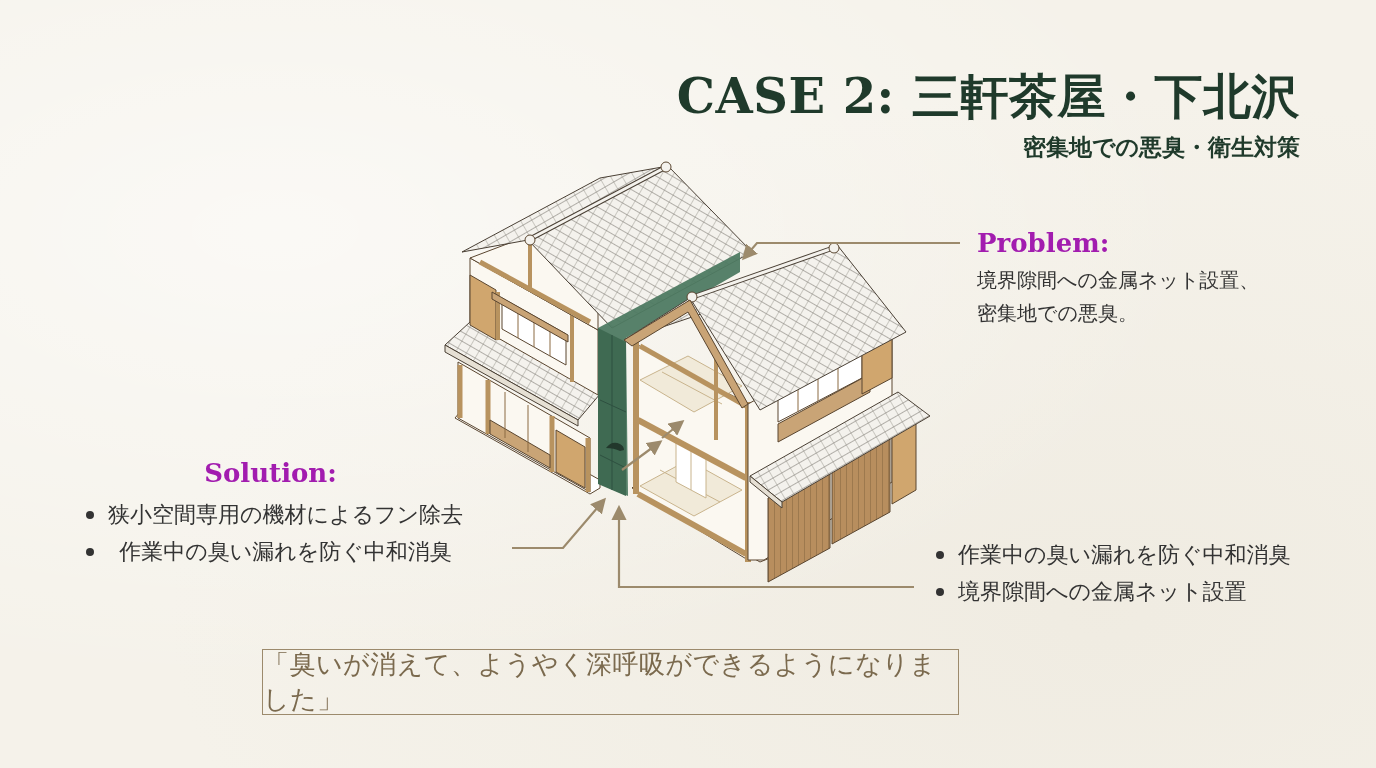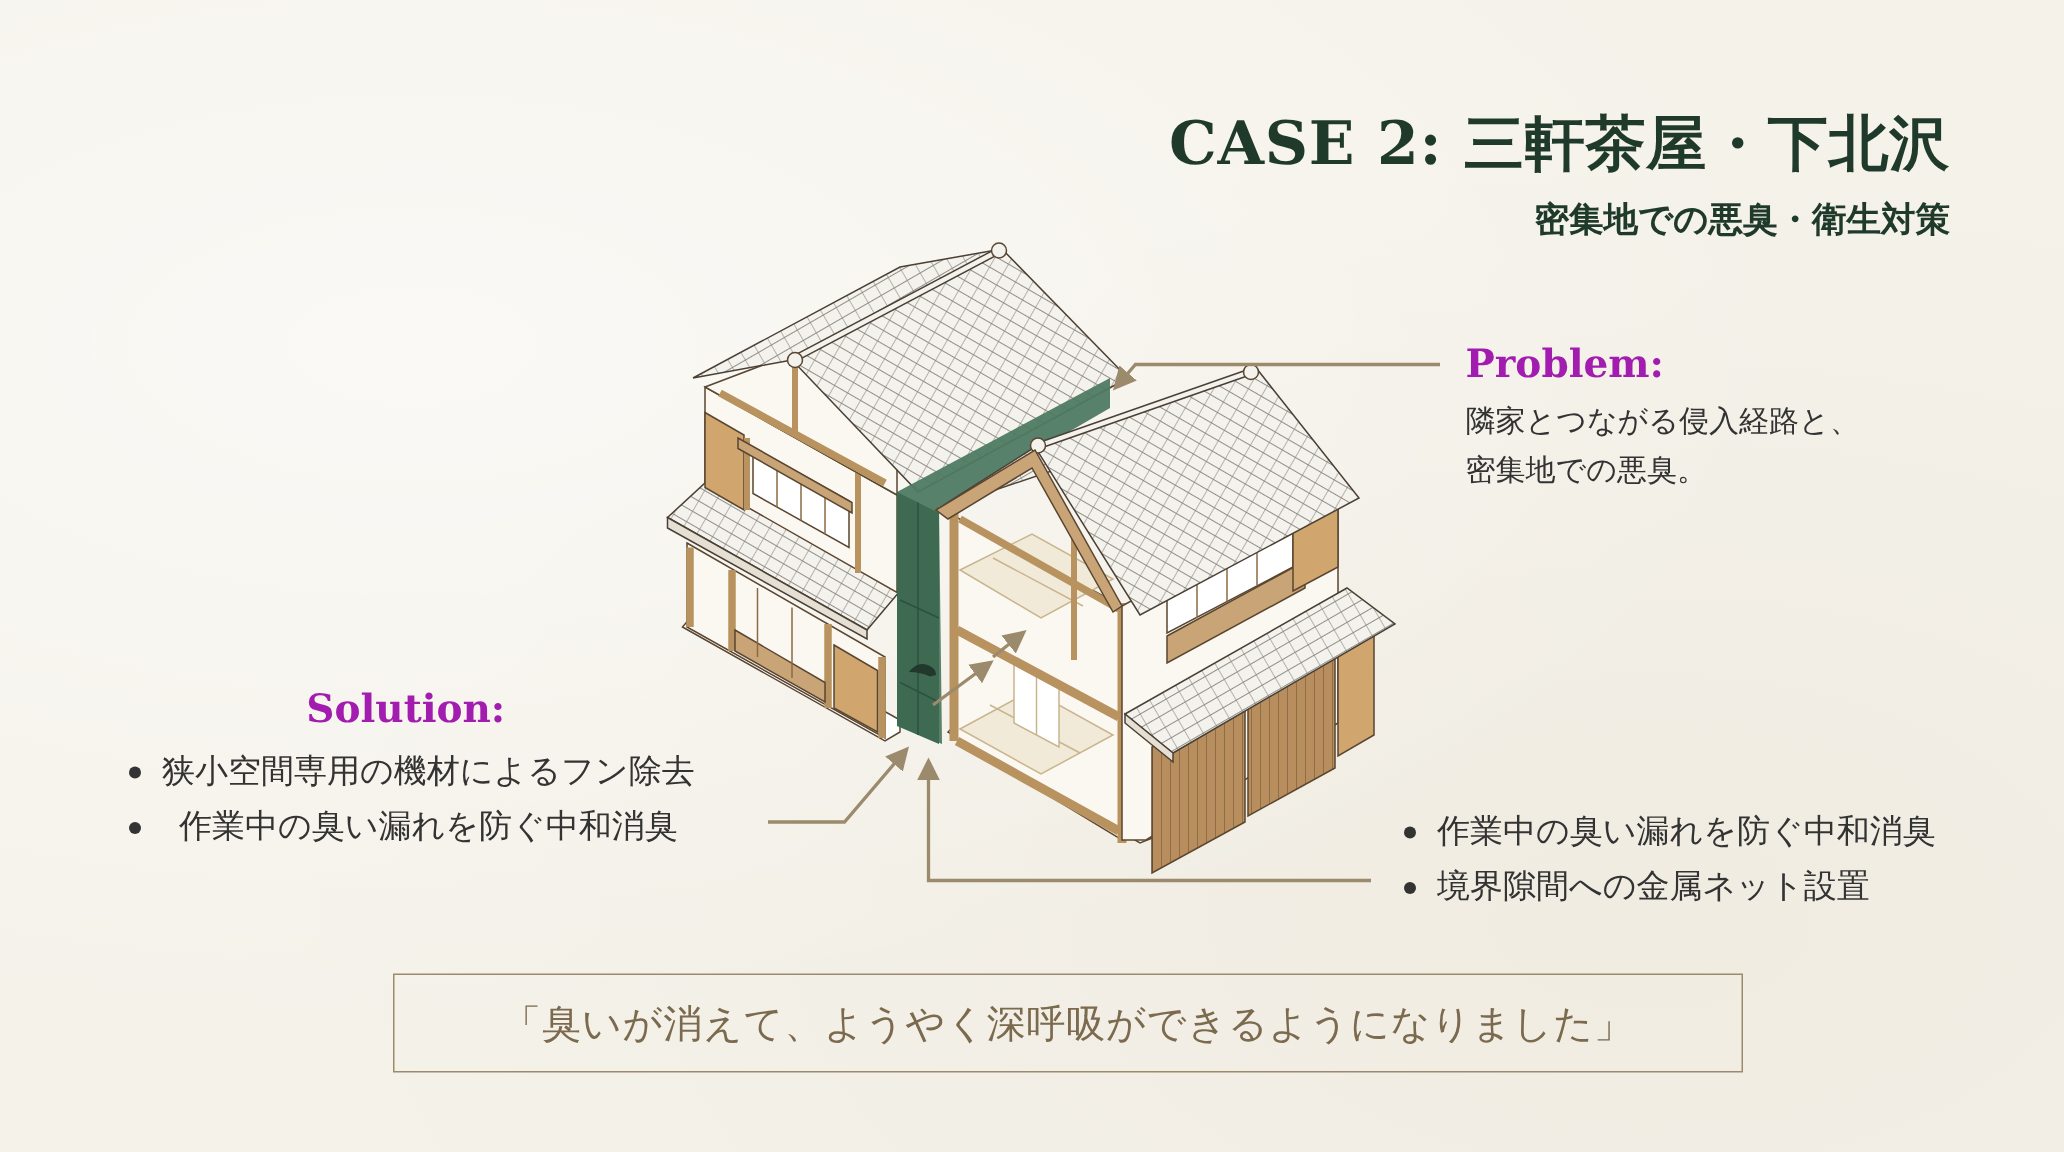--- a/index.html
+++ b/index.html
@@ -12,21 +12,21 @@
     position: relative;
     font-family: "DejaVu Sans", "Liberation Sans", sans-serif;
     color: #2b2b2b;
   }
   .title-block {
     position: absolute; right: 76px; top: 70px; text-align: right;
     color: #1f3a2b;
     font-family: "DejaVu Serif", "Liberation Serif", serif;
     font-weight: bold;
   }
-  .title-main { font-size: 40px; line-height: 52px; letter-spacing: 0.5px; }
+  .title-main { font-size: 48px; line-height: 52px; letter-spacing: 0.5px; }
   .title-sub { font-size: 23px; line-height: 50px; margin-top: 0; }
 
   .illustration { position: absolute; left: 0; top: 0; width: 1376px; height: 768px; }
 
   .problem { position: absolute; left: 977px; top: 226px; }
   .section-heading {
     font-family: "DejaVu Serif", "Liberation Serif", serif;
     font-weight: bold; color: #a21caf; font-size: 26px; line-height: 34px;
   }
   .problem-text { font-size: 20px; line-height: 33px; color: #333; margin-top: 4px; }
@@ -36,21 +36,21 @@
   .bullets li {
     font-size: 22px; line-height: 37px; color: #333; position: relative; padding-left: 30px;
   }
   .bullets li::before {
     content: ""; position: absolute; left: 8px; top: 15px; width: 8px; height: 8px;
     border-radius: 50%; background: #333;
   }
   .right-bullets { position: absolute; left: 928px; top: 530px; }
 
   .quote-box {
-    position: absolute; left: 262px; top: 649px; width: 900px; height: 66px;
+    position: absolute; left: 262px; top: 649px; width: 697px; height: 66px;
     border: 1.5px solid #9c8a6c; box-sizing: border-box;
     display: flex; align-items: center; justify-content: center;
     font-family: "DejaVu Serif", "Liberation Serif", serif;
     font-size: 26px; color: #7b6a4e; letter-spacing: 0.5px;
   }
 </style>
 </head>
 <body>
 
 <svg class="illustration" viewBox="0 0 1376 768" xmlns="http://www.w3.org/2000/svg">
@@ -188,21 +188,21 @@
 </svg>
 
 <div class="title-block">
   <div class="title-main">CASE 2: 三軒茶屋・下北沢</div>
   <div class="title-sub">密集地での悪臭・衛生対策</div>
 </div>
 
 <div class="problem">
   <div class="section-heading">Problem:</div>
   <div class="problem-text">
-    <div>隣家とつながる侵入経路と、</div>
+    <div>境界隙間への金属ネット設置、</div>
     <div>密集地での悪臭。</div>
   </div>
 </div>
 
 <div class="solution">
   <div class="section-heading">Solution:</div>
   <ul class="bullets">
     <li>狭小空間専用の機材によるフン除去</li>
     <li>作業中の臭い漏れを防ぐ中和消臭</li>
   </ul>

